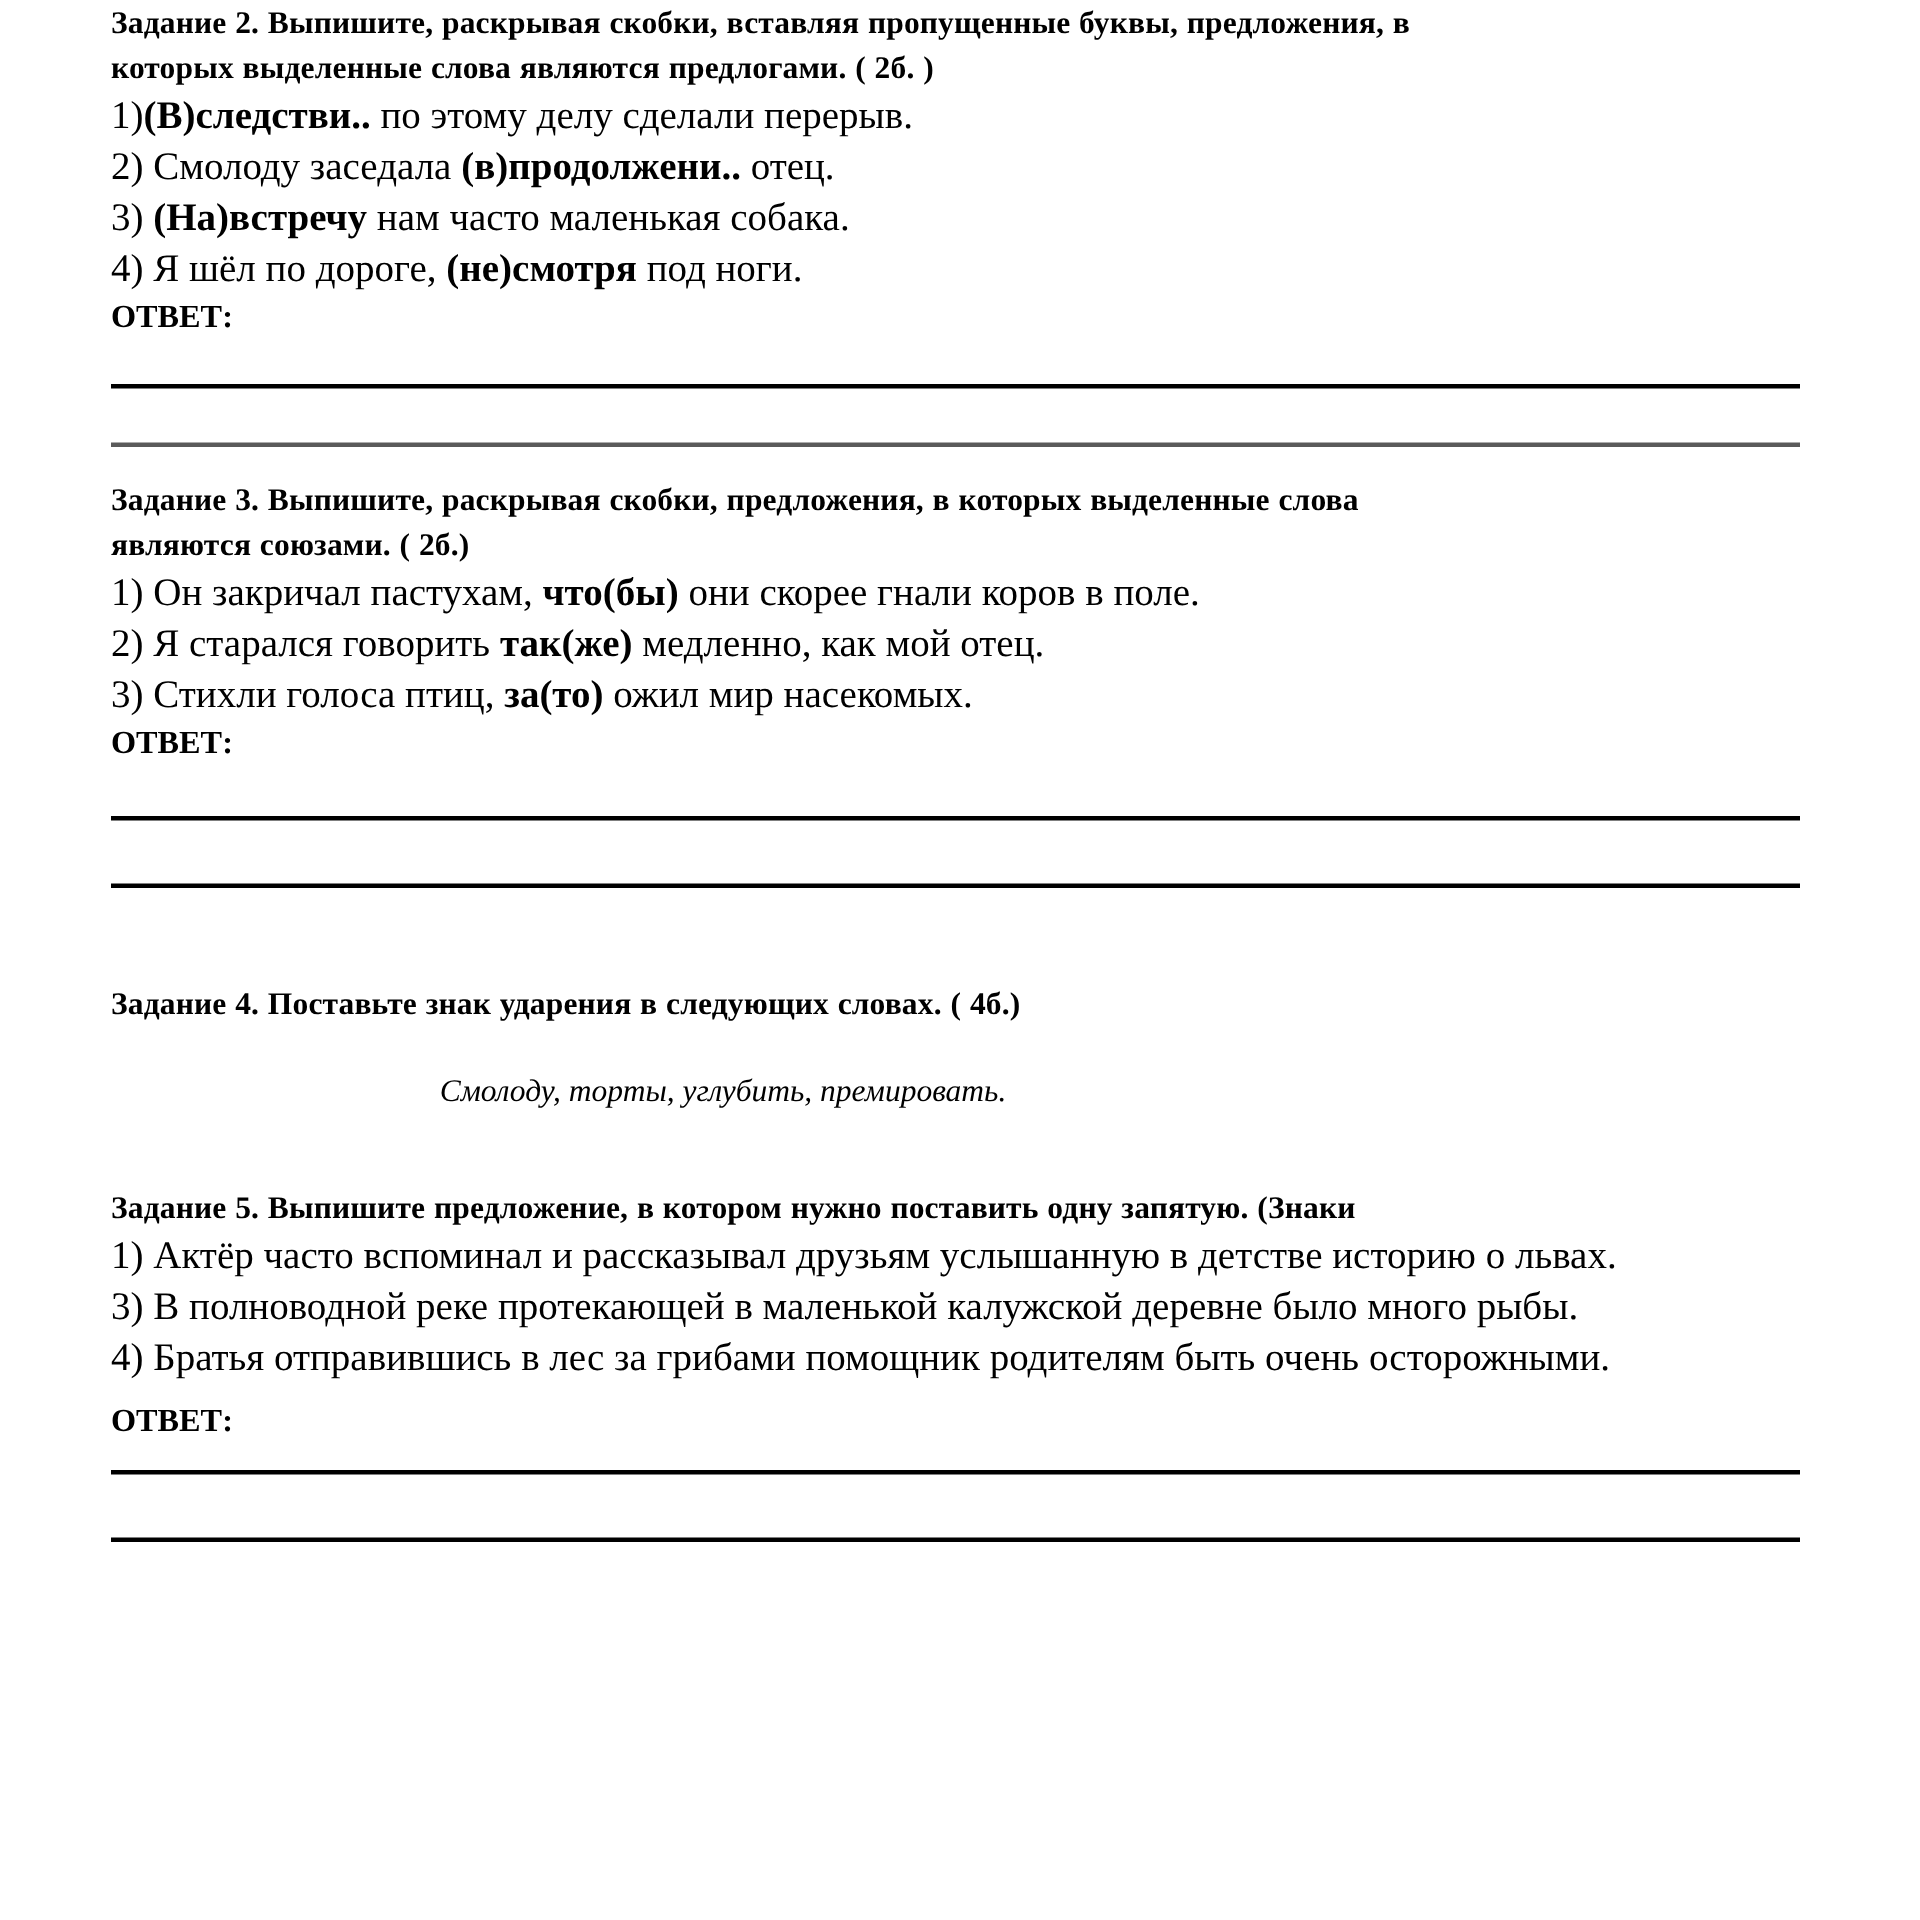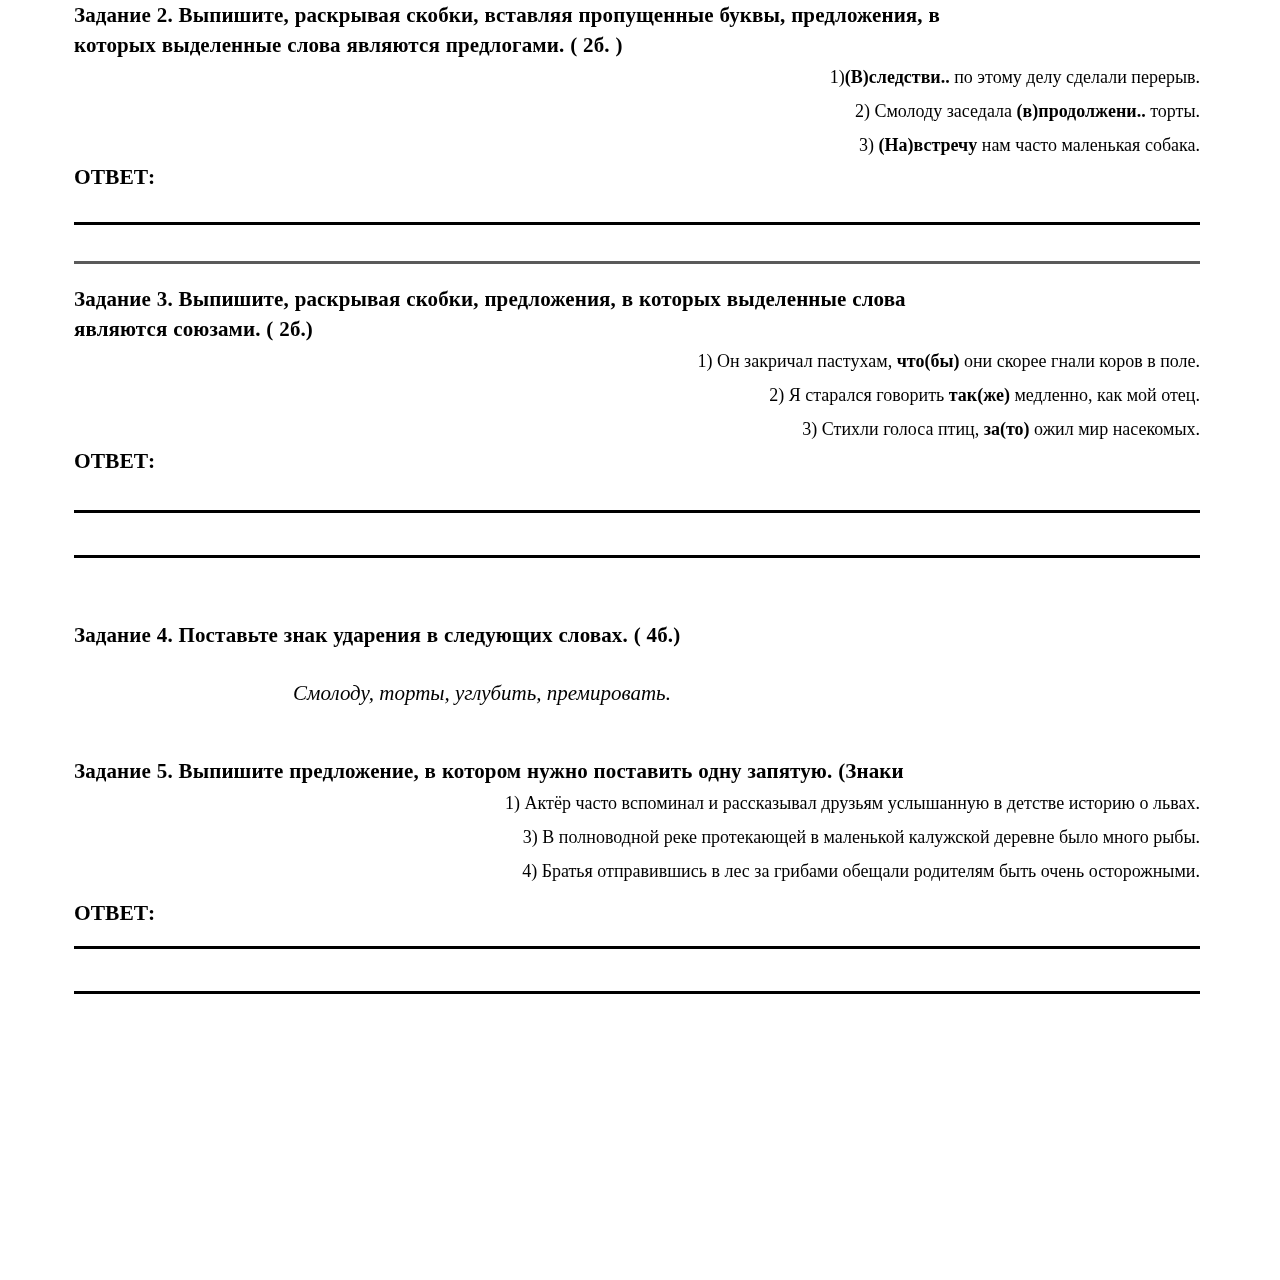--- a/index.html
+++ b/index.html
@@ -30,25 +30,24 @@
   }
   .task-heading {
     font-weight: bold;
     font-size: 21px;
     line-height: 30px;
     letter-spacing: 0.1px;
     margin: 0;
     word-spacing: 0.5px;
   }
   .task-item {
-    font-size: 18px;
+    font-size: 26px;
     line-height: 34px;
     margin: 0;
     white-space: nowrap;
-    text-align: right;
   }
   .task-item b {
     font-weight: bold;
   }
   .answer-label {
     font-weight: bold;
     font-size: 21.5px;
     line-height: 30px;
     margin: 0;
   }
@@ -95,24 +94,27 @@
 
   <section class="task">
     <div class="s-2-top"></div>
     <p class="task-heading">Задание 2.  Выпишите, раскрывая скобки, вставляя пропущенные буквы, предложения, в</p>
     <p class="task-heading">которых выделенные слова являются предлогами. ( 2б. )</p>
 
     <p class="task-item">
       <span>1)</span><span></span><b>(В)следстви..</b><span> по этому делу сделали перерыв.</span>
     </p>
     <p class="task-item">
-      <span>2)</span><span> Смолоду заседала </span><b>(в)продолжени..</b><span> торты.</span>
+      <span>2)</span><span> Смолоду заседала </span><b>(в)продолжени..</b><span> отец.</span>
     </p>
     <p class="task-item">
       <span>3)</span><span> </span><b>(На)встречу</b><span> нам часто маленькая собака.</span>
+    </p>
+    <p class="task-item">
+      <span>4)</span><span> Я шёл по дороге, </span><b>(не)смотря</b><span> под ноги.</span>
     </p>
 
     <p class="answer-label">ОТВЕТ:</p>
 
     <div class="s-after-t2"></div>
     <hr class="rule">
     <div class="s-rule-gap"></div>
     <hr class="rule light">
   </section>
 
@@ -150,21 +152,21 @@
     <div class="s-after-i4"></div>
     <p class="task-heading">Задание 5. Выпишите предложение, в котором нужно поставить одну запятую. (Знаки</p>
 
     <p class="task-item">
       <span>1)</span><span> Актёр часто вспоминал и рассказывал друзьям услышанную в детстве историю о львах.</span>
     </p>
     <p class="task-item">
       <span>3)</span><span> В полноводной реке протекающей в маленькой калужской деревне было много рыбы.</span>
     </p>
     <p class="task-item">
-      <span>4)</span><span> Братья отправившись в лес за грибами обещали родителям быть очень осторожными.</span>
+      <span>4)</span><span> Братья отправившись в лес за грибами помощник родителям быть очень осторожными.</span>
     </p>
 
     <div class="s-before-a5"></div>
     <p class="answer-label">ОТВЕТ:</p>
 
     <div class="s-after-t5"></div>
     <hr class="rule">
     <div class="s-rule-gap5"></div>
     <hr class="rule">
   </section>

